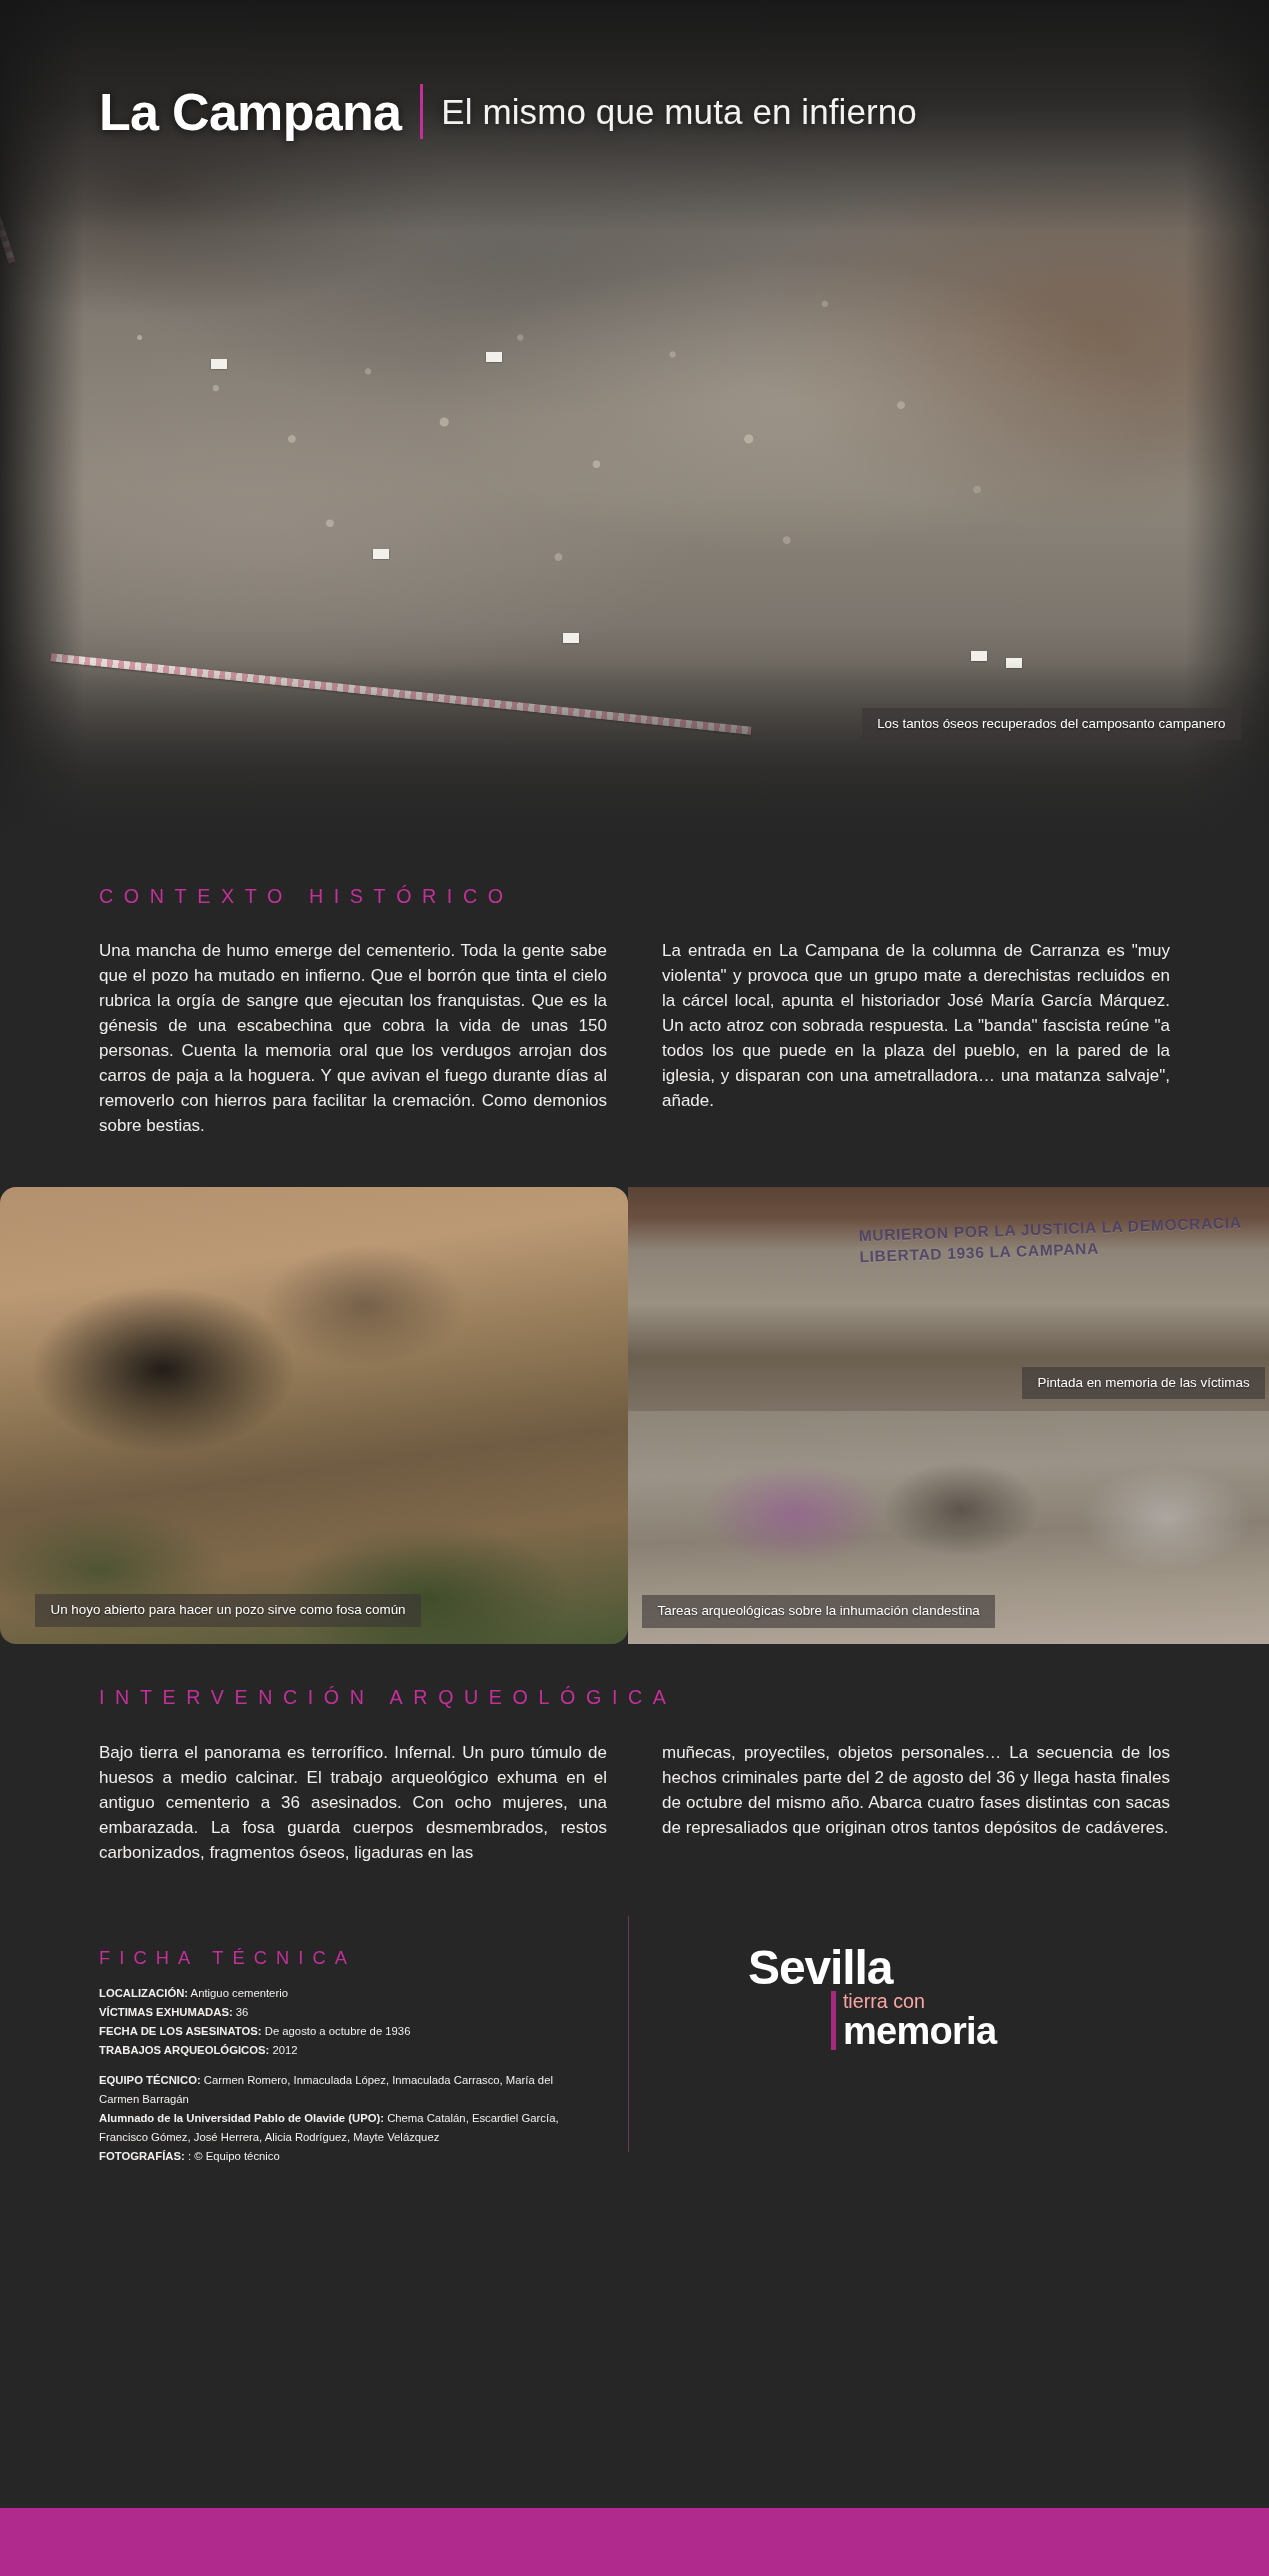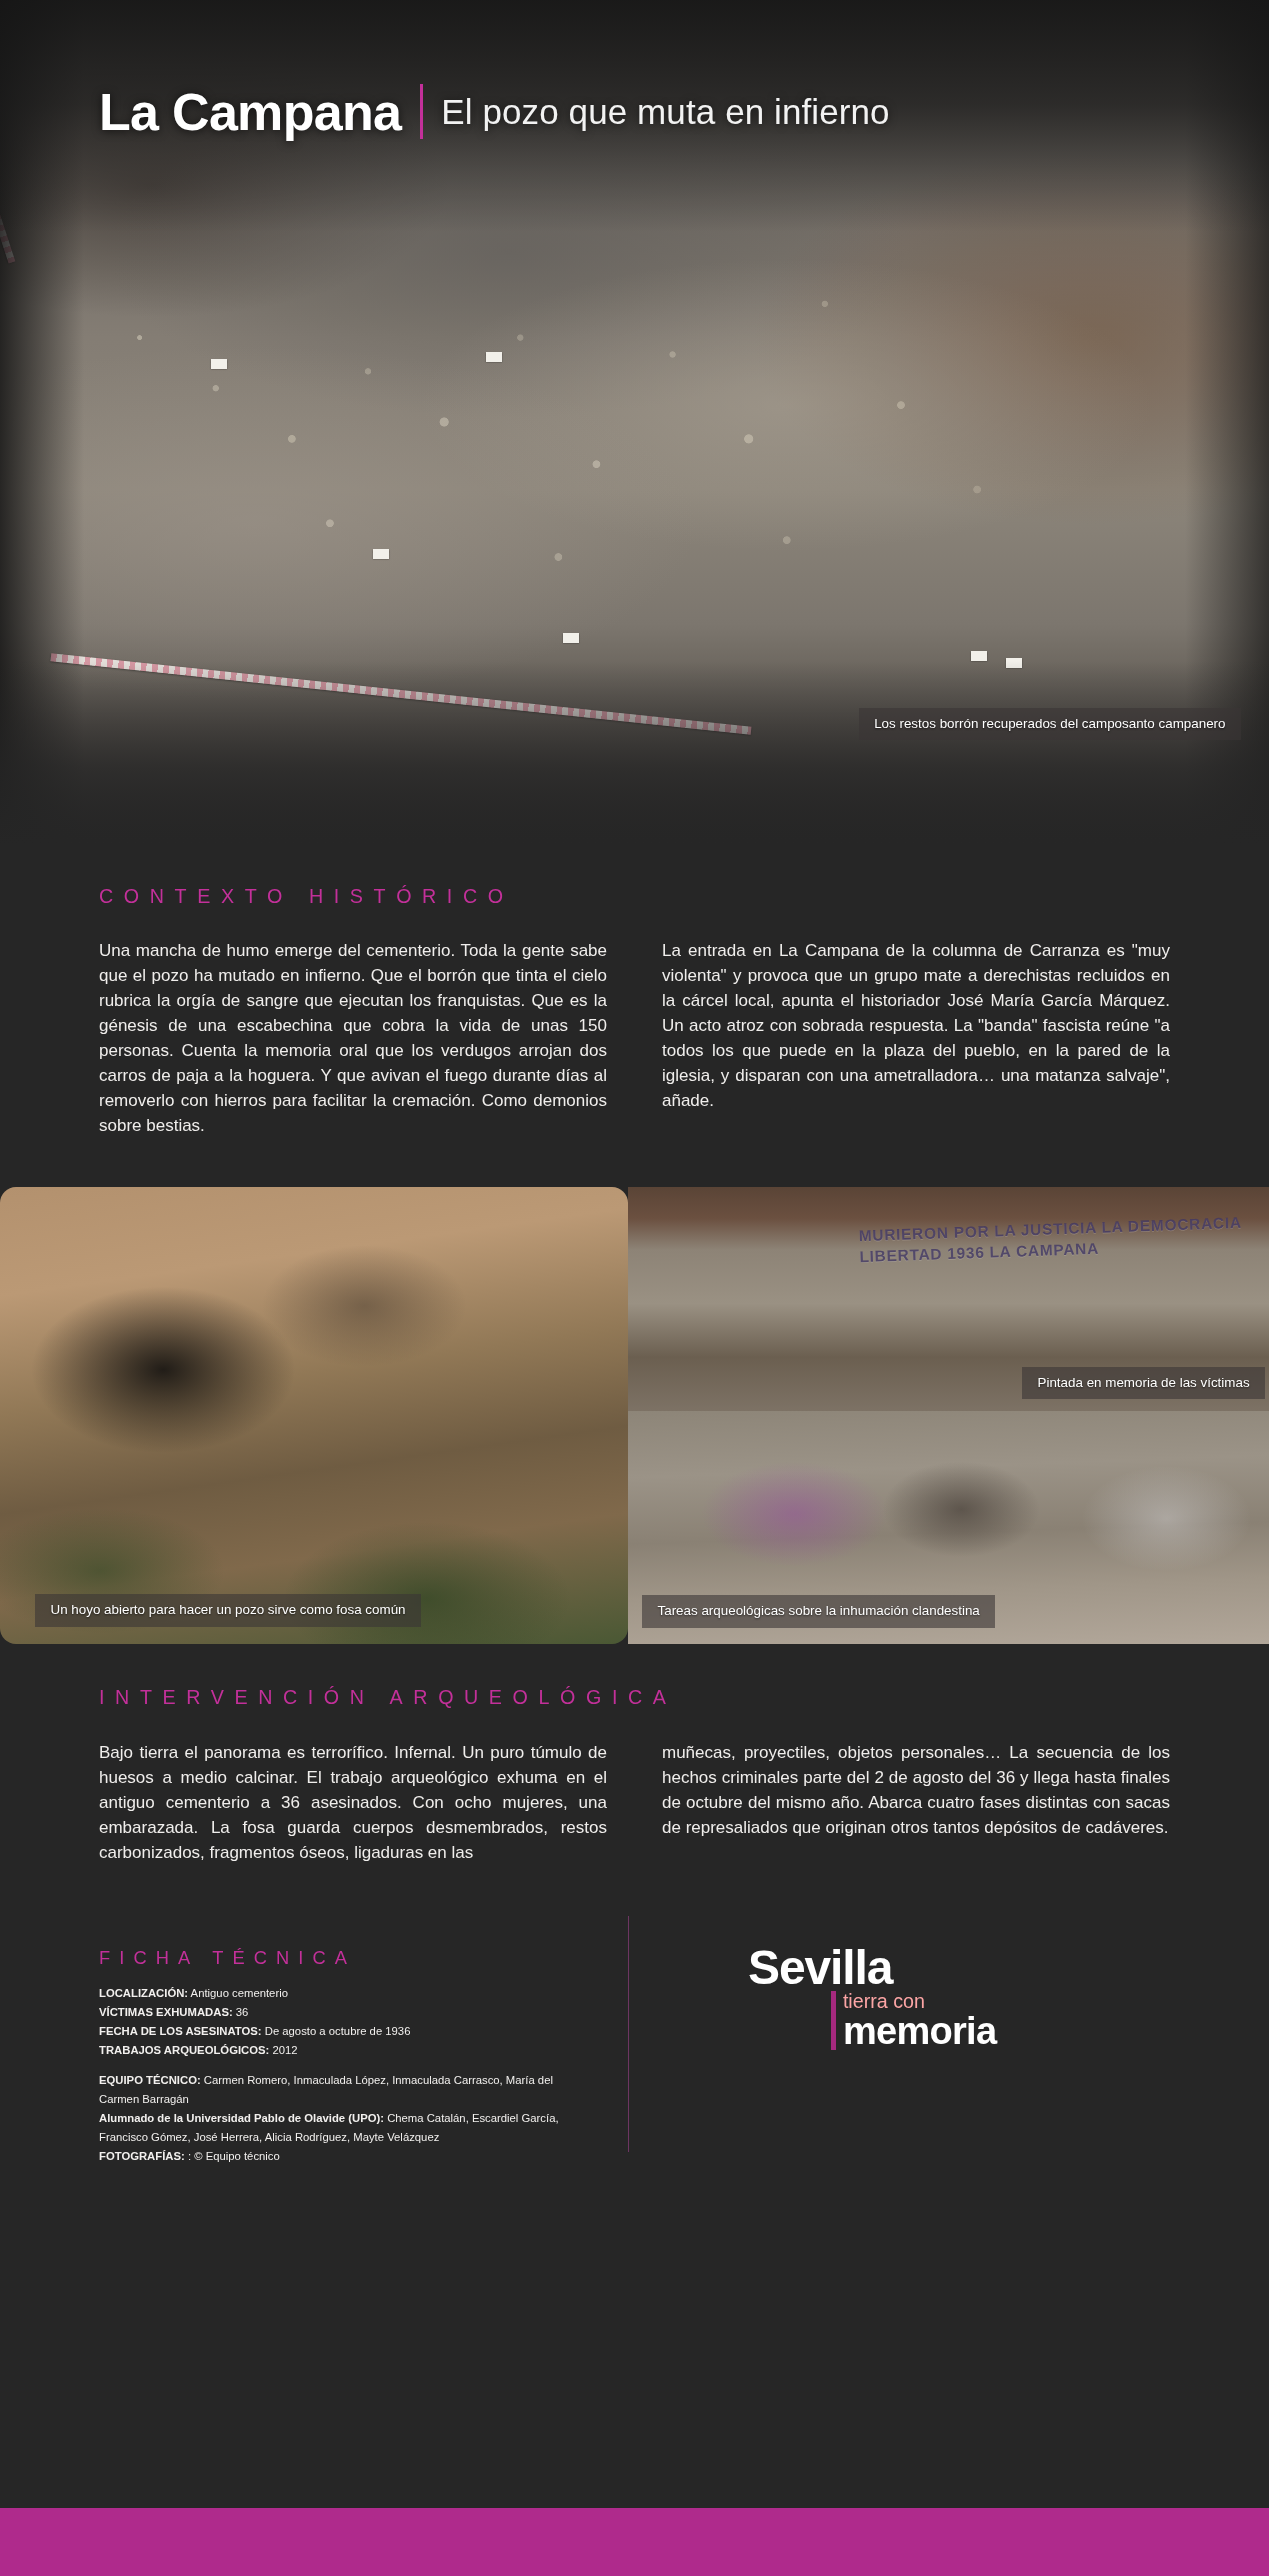--- a/index.html
+++ b/index.html
@@ -270,24 +270,24 @@
     <div class="hero-marker" style="left:373px;top:549px;"></div>
 
     <div class="hero-left-fade"></div>
     <div class="hero-right-fade"></div>
     <div class="hero-gradient-top"></div>
     <div class="hero-gradient-bottom"></div>
 
     <div class="hero-title-row">
       <div class="title-main">La Campana</div>
       <div class="title-rule"></div>
-      <div class="title-sub">El pozo que muta en infierno</div>
-    </div>
-
-    <div class="caption cap-hero">Los restos borrón recuperados del camposanto campanero</div>
+      <div class="title-sub">El mismo que muta en infierno</div>
+    </div>
+
+    <div class="caption cap-hero">Los tantos óseos recuperados del camposanto campanero</div>
   </div>
 
   <div class="section" style="padding-top:41px;padding-bottom:49px;">
     <div class="sec-head">CONTEXTO HISTÓRICO</div>
     <div class="cols" style="margin-top:29.6px;">
       <div class="col">
         <p class="body-text">Una mancha de humo emerge del cementerio. Toda la gente sabe que el pozo ha mutado en infierno. Que el borrón que tinta el cielo rubrica la orgía de sangre que ejecutan los franquistas. Que es la génesis de una escabechina que cobra la vida de unas 150 personas. Cuenta la memoria oral que los verdugos arrojan dos carros de paja a la hoguera. Y que avivan el fuego durante días al removerlo con hierros para facilitar la cremación. Como demonios sobre bestias.</p>
       </div>
       <div class="col">
         <p class="body-text">La entrada en La Campana de la columna de Carranza es "muy violenta" y provoca que un grupo mate a derechistas recluidos en la cárcel local, apunta el historiador José María García Márquez. Un acto atroz con sobrada respuesta. La "banda" fascista reúne "a todos los que puede en la plaza del pueblo, en la pared de la iglesia, y disparan con una ametralladora… una matanza salvaje", añade.</p>

